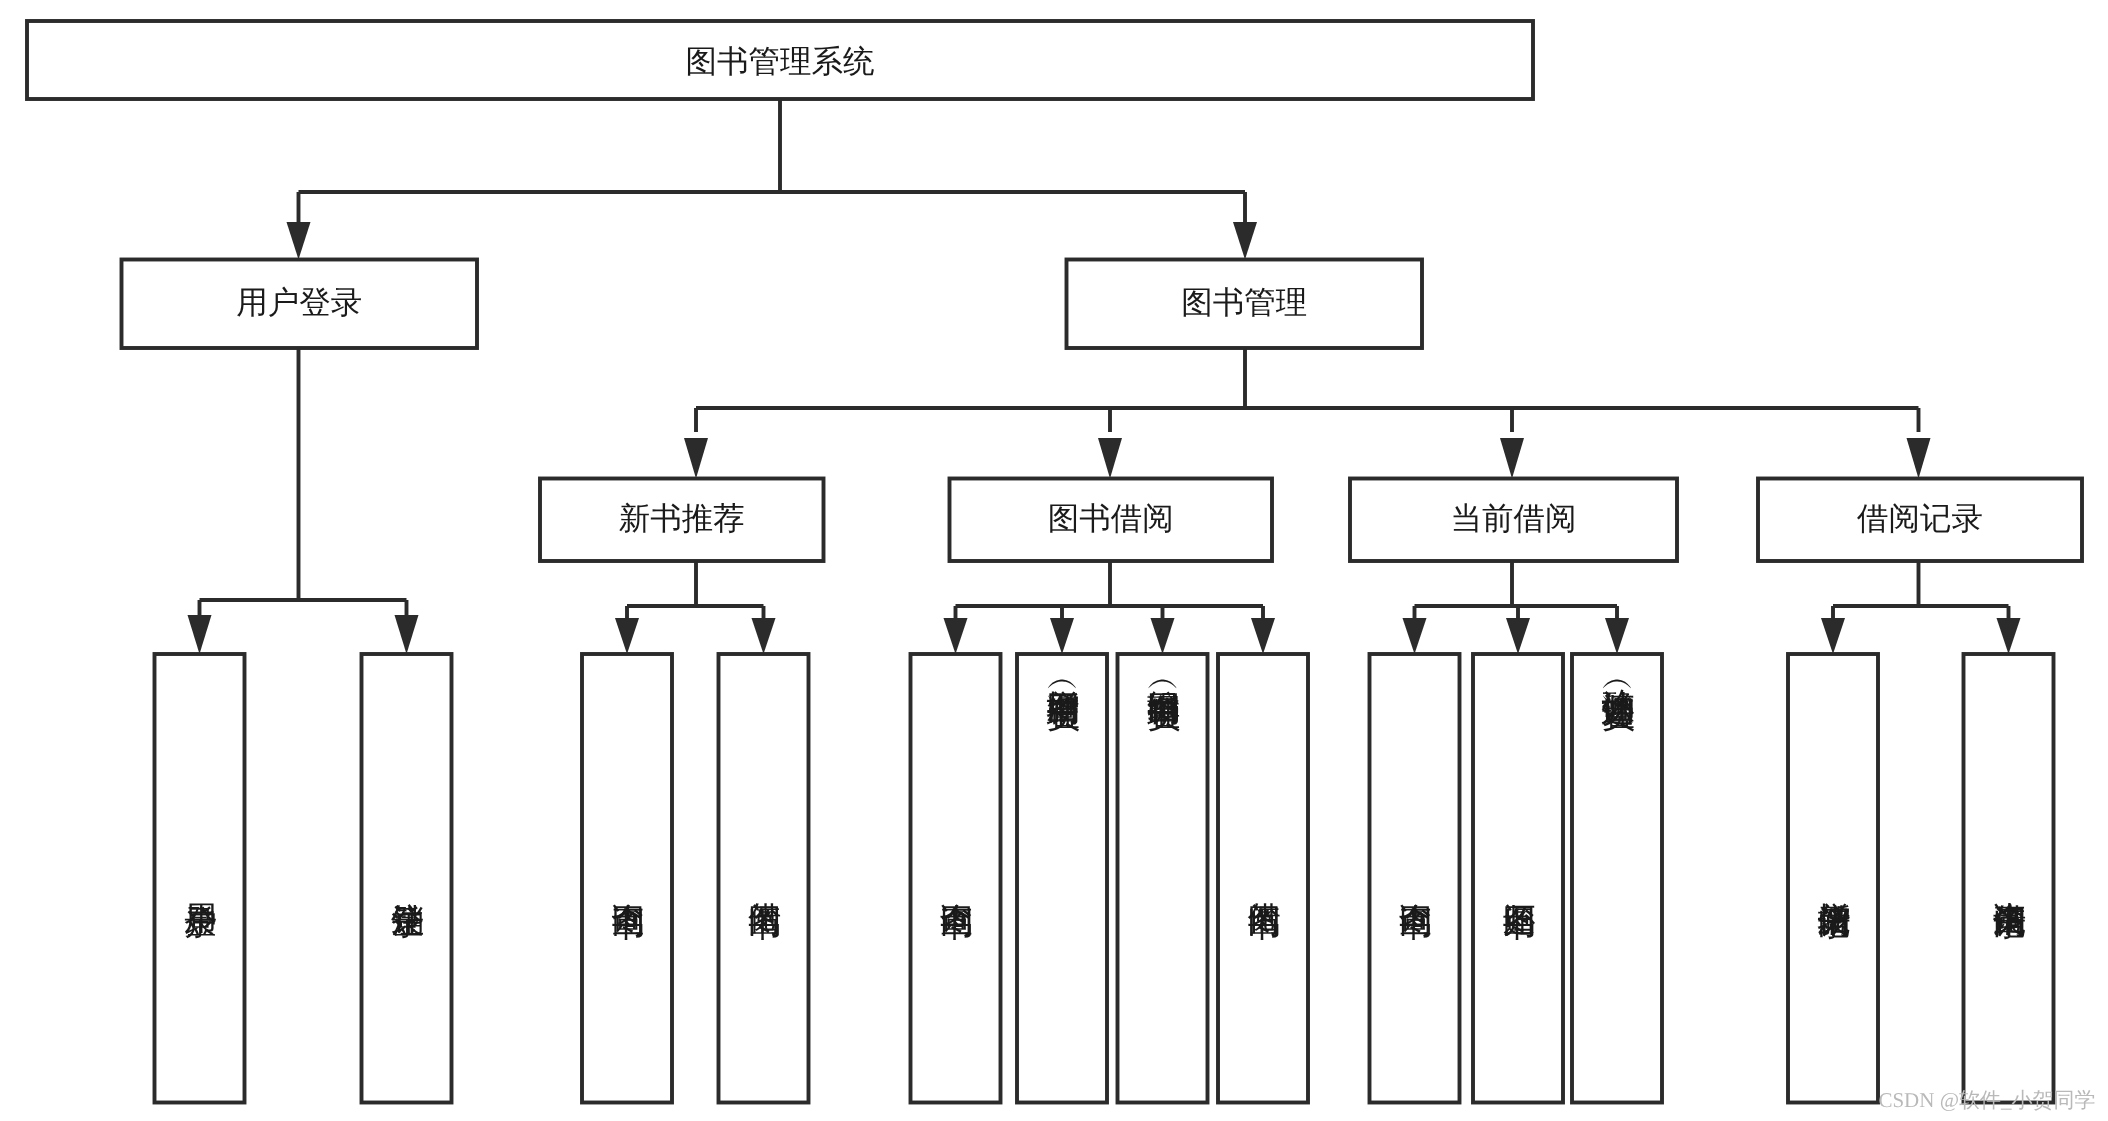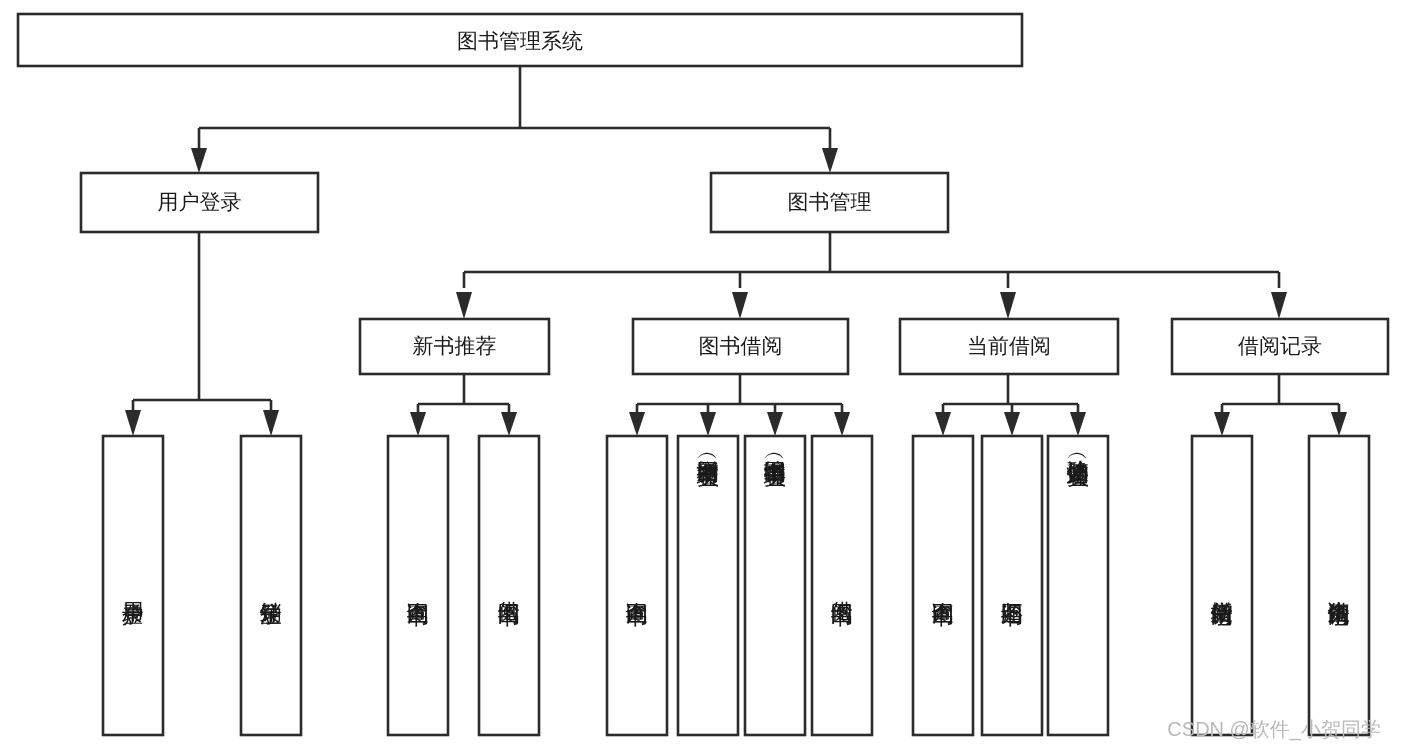--- a/index.html
+++ b/index.html
@@ -69,24 +69,24 @@
     align-items: center;
     justify-content: flex-start;
     pointer-events: none;
     user-select: none;
   }
   .leaf-label.centered {
     justify-content: center;
   }
   .watermark {
     position: absolute;
-    right: 24px;
+    right: 8px;
     bottom: 4px;
-    font-family: Liberation Sans, sans-serif;
-    font-size: 20px;
+    font-family: Liberation Serif, serif;
+    font-size: 14px;
     color: #b9b9b9;
     white-space: nowrap;
     user-select: none;
   }
 </style>
 </head>
 <body>
 
 <div id="diagram-root">
 

